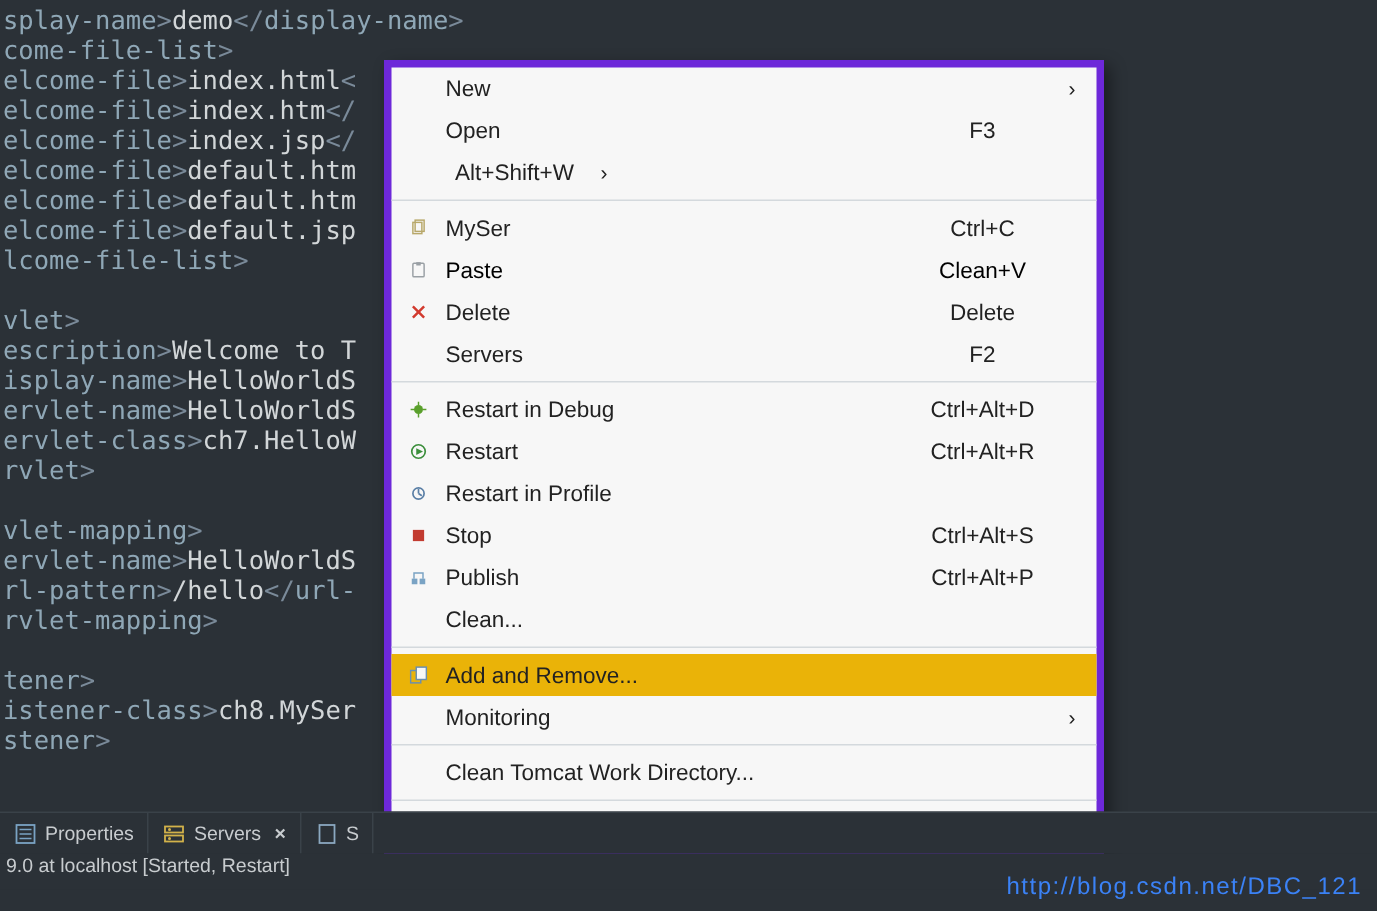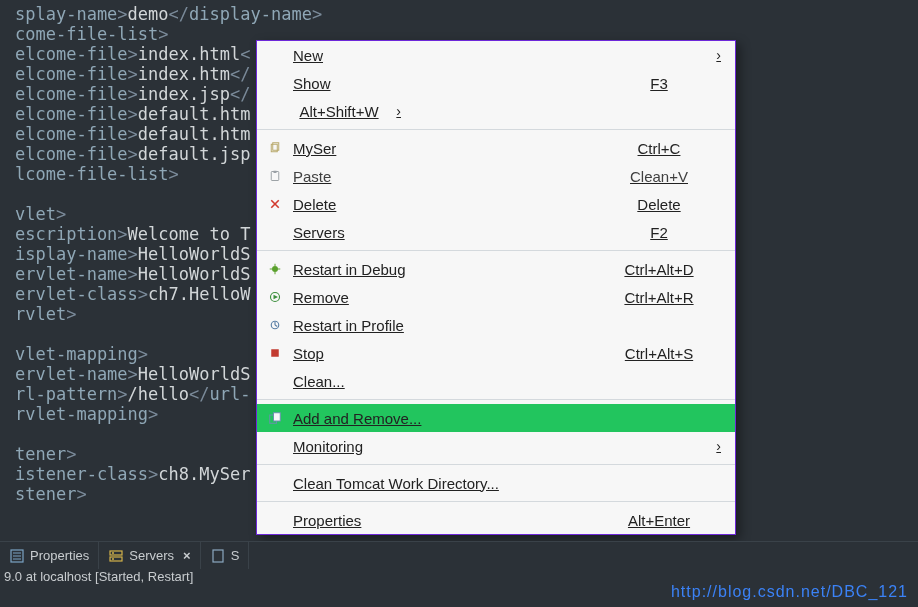--- a/index.html
+++ b/index.html
@@ -4,70 +4,70 @@
   <style>
     * { margin:0; padding:0; box-sizing:border-box; }
     body {
       width:918px; height:607px; overflow:hidden;
       background:#2b3137; color:#c8cccf;
       font-family:Consolas,Menlo,monospace; font-size:17px;
       position:relative;
     }
     .editor { position:absolute; top:0; left:0; right:0; bottom:70px;
       padding:4px 0 0 0; line-height:20px; white-space:pre; overflow:hidden; }
-    .line { height:20px; padding-left:15px; }
+    .line { height:20px; padding-left:2px; }
     .tag   { color:#8fa7b6; }
     .val   { color:#d2d6d8; }
     .punct { color:#7a8a99; }
     .tabs { position:absolute; left:0; right:0; bottom:38px; height:28px;
       background:#2b3137; border-top:1px solid #3a4249; display:flex;
       align-items:center; font-family:Tahoma,Arial,sans-serif; font-size:13px;
       color:#c8cccf; }
     .tab { display:flex; align-items:center; gap:5px; padding:0 9px; height:100%;
       border-right:1px solid #3a4249; cursor:pointer; }
     .tab .ico { width:16px; height:16px; display:inline-flex; align-items:center; justify-content:center; }
     .tab .close { margin-left:4px; font-weight:bold; color:#c8cccf; }
     .status { position:absolute; left:0; right:0; bottom:14px; height:24px;
       background:#2b3137; color:#c8cccf;
       font-family:Tahoma,Arial,sans-serif; font-size:13px;
       display:flex; align-items:flex-start; padding-left:4px; }
     .watermark { position:absolute; right:10px; bottom:6px;
       font-family:Liberation Sans, sans-serif; font-size:16px; color:#3b82f6;
       letter-spacing:1px; }
     
     .ctx { position:absolute; left:256px; top:40px; width:480px;
-      background:#f7f7f7; border:1px solid #6d28d9; box-shadow:4px 4px 10px rgba(0,0,0,.4);
-      font-family:"Segoe UI",Tahoma,Arial,sans-serif; font-size:15px; color:#222;text-decoration:underline; }
+      background:#f7f7f7; border:5px solid #6d28d9; box-shadow:4px 4px 10px rgba(0,0,0,.4);
+      font-family:"Segoe UI",Tahoma,Arial,sans-serif; font-size:15px; color:#222; }
     .ctx .mi { display:flex; align-items:center; height:28px; padding:0 14px 0 6px;
       cursor:default; }
-    .ctx .mi.highlight { background:#22c55e; }
+    .ctx .mi.highlight { background:#eab308; }
     .ctx .mi .icon-slot { width:24px; height:20px; display:flex; align-items:center; justify-content:center; margin-right:2px; }
     .ctx .mi .lbl { flex:1; padding-left:4px; }
     .ctx .mi .shortcut { color:#222; min-width:100px; text-align:center; }
-    .ctx .mi.disabled .lbl, .ctx .mi.disabled .shortcut { color:#404040; }
+    .ctx .mi.disabled .lbl, .ctx .mi.disabled .shortcut { color:#000000; }
     .ctx .mi .sub { width:12px; text-align:right; color:#222; font-size:14px; }
     .ctx hr { border:none; border-top:1px solid #d4d9dd; margin:4px 0; }
     
     .sq { width:12px; height:12px; display:inline-block; }
   </style>
 </head>
 <body>
 
 <div class="editor" id="editor"><div class="line"><span class="tag">splay-name</span><span class="punct">&gt;</span><span class="val">demo</span><span class="punct">&lt;/</span><span class="tag">display-name</span><span class="punct">&gt;</span></div><div class="line"><span class="tag">come-file-list</span><span class="punct">&gt;</span></div><div class="line"><span class="tag">elcome-file</span><span class="punct">&gt;</span><span class="val">index.html</span><span class="punct">&lt;</span></div><div class="line"><span class="tag">elcome-file</span><span class="punct">&gt;</span><span class="val">index.htm</span><span class="punct">&lt;/</span></div><div class="line"><span class="tag">elcome-file</span><span class="punct">&gt;</span><span class="val">index.jsp</span><span class="punct">&lt;/</span></div><div class="line"><span class="tag">elcome-file</span><span class="punct">&gt;</span><span class="val">default.htm</span></div><div class="line"><span class="tag">elcome-file</span><span class="punct">&gt;</span><span class="val">default.htm</span></div><div class="line"><span class="tag">elcome-file</span><span class="punct">&gt;</span><span class="val">default.jsp</span></div><div class="line"><span class="tag">lcome-file-list</span><span class="punct">&gt;</span></div><div class="line"><span class="val"></span></div><div class="line"><span class="tag">vlet</span><span class="punct">&gt;</span></div><div class="line"><span class="tag">escription</span><span class="punct">&gt;</span><span class="val">Welcome to T</span></div><div class="line"><span class="tag">isplay-name</span><span class="punct">&gt;</span><span class="val">HelloWorldS</span></div><div class="line"><span class="tag">ervlet-name</span><span class="punct">&gt;</span><span class="val">HelloWorldS</span></div><div class="line"><span class="tag">ervlet-class</span><span class="punct">&gt;</span><span class="val">ch7.HelloW</span></div><div class="line"><span class="tag">rvlet</span><span class="punct">&gt;</span></div><div class="line"><span class="val"></span></div><div class="line"><span class="tag">vlet-mapping</span><span class="punct">&gt;</span></div><div class="line"><span class="tag">ervlet-name</span><span class="punct">&gt;</span><span class="val">HelloWorldS</span></div><div class="line"><span class="tag">rl-pattern</span><span class="punct">&gt;</span><span class="val">/hello</span><span class="punct">&lt;/</span><span class="tag">url-</span></div><div class="line"><span class="tag">rvlet-mapping</span><span class="punct">&gt;</span></div><div class="line"><span class="val"></span></div><div class="line"><span class="tag">tener</span><span class="punct">&gt;</span></div><div class="line"><span class="tag">istener-class</span><span class="punct">&gt;</span><span class="val">ch8.MySer</span></div><div class="line"><span class="tag">stener</span><span class="punct">&gt;</span></div></div>
 
 <div class="ctx" id="ctx">
     <div class="mi">
       <span class="icon-slot"></span>
       <span class="lbl">New</span>
       <span class="shortcut"></span>
       <span class="sub">›</span>
     </div>
     <div class="mi">
       <span class="icon-slot"></span>
-      <span class="lbl">Show</span>
+      <span class="lbl">Open</span>
       <span class="shortcut">F3</span>
       <span class="sub"></span>
     </div>
     <div class="mi">
       <span class="icon-slot"></span>
       <span class="shortcut">Alt+Shift+W</span>
       <span class="sub">›</span>
     </div>
     <hr>
     <div class="mi">
@@ -124,21 +124,21 @@
       <span class="shortcut">Ctrl+Alt+D</span>
       <span class="sub"></span>
     </div>
     <div class="mi">
       <span class="icon-slot">
         <svg class="sq" viewBox="0 0 16 16">
           <circle cx="8" cy="8" r="6" fill="none" stroke="#3c8f3c" stroke-width="1.5"></circle>
           <polygon points="6,5 12,8 6,11" fill="#3c8f3c"></polygon>
         </svg>
       </span>
-      <span class="lbl">Remove</span>
+      <span class="lbl">Restart</span>
       <span class="shortcut">Ctrl+Alt+R</span>
       <span class="sub"></span>
     </div>
     <div class="mi">
       <span class="icon-slot">
         <svg class="sq" viewBox="0 0 16 16">
           <circle cx="8" cy="8" r="5" fill="none" stroke="#5a7fa6" stroke-width="1.5"></circle>
           <line x1="8" y1="8" x2="8" y2="4" stroke="#5a7fa6" stroke-width="1.5"></line>
           <line x1="8" y1="8" x2="11" y2="10" stroke="#5a7fa6" stroke-width="1.5"></line>
         </svg>
@@ -148,20 +148,32 @@
       <span class="sub"></span>
     </div>
     <div class="mi">
       <span class="icon-slot">
         <svg class="sq" viewBox="0 0 16 16">
           <rect x="3" y="3" width="10" height="10" fill="#c23b30"></rect>
         </svg>
       </span>
       <span class="lbl">Stop</span>
       <span class="shortcut">Ctrl+Alt+S</span>
+      <span class="sub"></span>
+    </div>
+    <div class="mi">
+      <span class="icon-slot">
+        <svg class="sq" viewBox="0 0 16 16">
+          <rect x="2" y="9" width="5" height="5" fill="#7aa3c4"></rect>
+          <rect x="9" y="9" width="5" height="5" fill="#7aa3c4"></rect>
+          <polyline points="4,9 4,4 12,4 12,9" fill="none" stroke="#7aa3c4" stroke-width="1.3"></polyline>
+        </svg>
+      </span>
+      <span class="lbl">Publish</span>
+      <span class="shortcut">Ctrl+Alt+P</span>
       <span class="sub"></span>
     </div>
     <div class="mi">
       <span class="icon-slot"></span>
       <span class="lbl">Clean...</span>
       <span class="shortcut"></span>
       <span class="sub"></span>
     </div>
     <hr>
     <div class="mi highlight">

